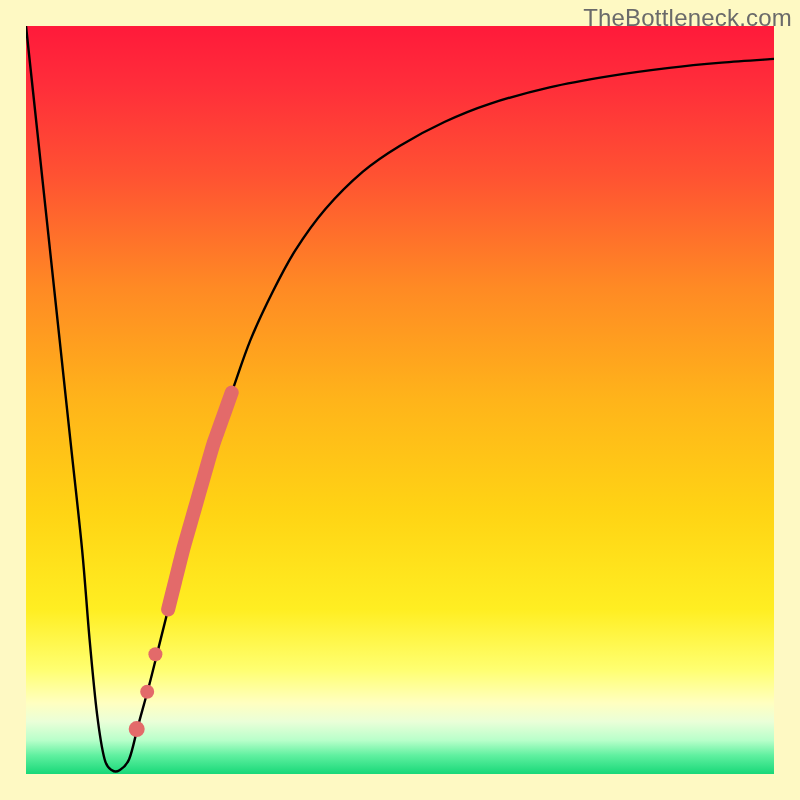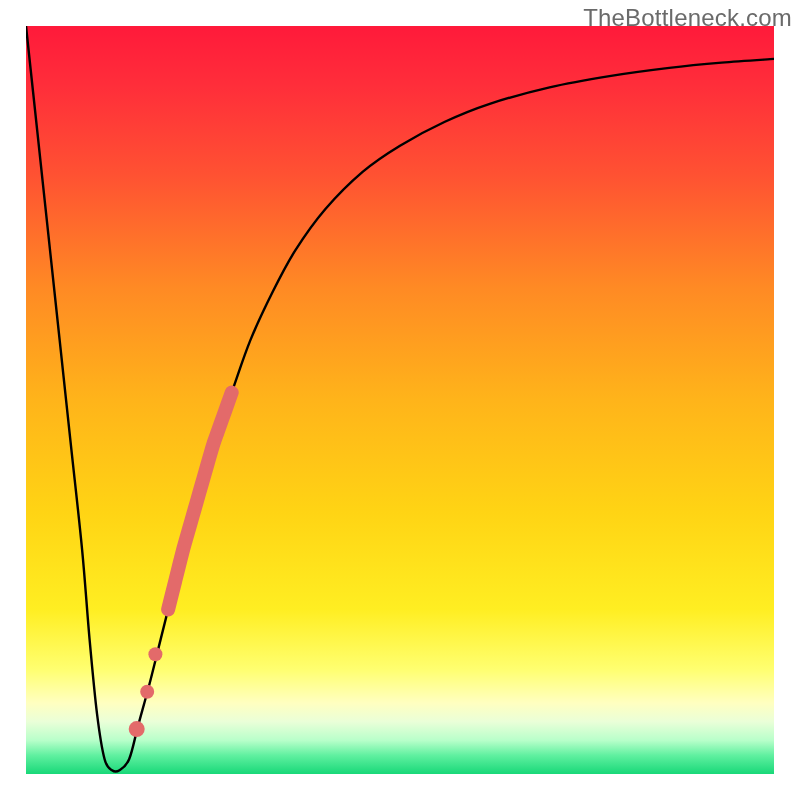--- a/index.html
+++ b/index.html
@@ -8,21 +8,21 @@
     width: 800px;
     height: 800px;
     overflow: hidden;
     background: #000;
     font-family: Arial, Helvetica, sans-serif;
   }
   .frame {
     position: relative;
     width: 800px;
     height: 800px;
-    background: #ffffff;
+    background: #fef9c3;
   }
   .plot {
     position: absolute;
     left: 26px;
     top: 26px;
     width: 748px;
     height: 748px;
     overflow: hidden;
   }
   .watermark {

